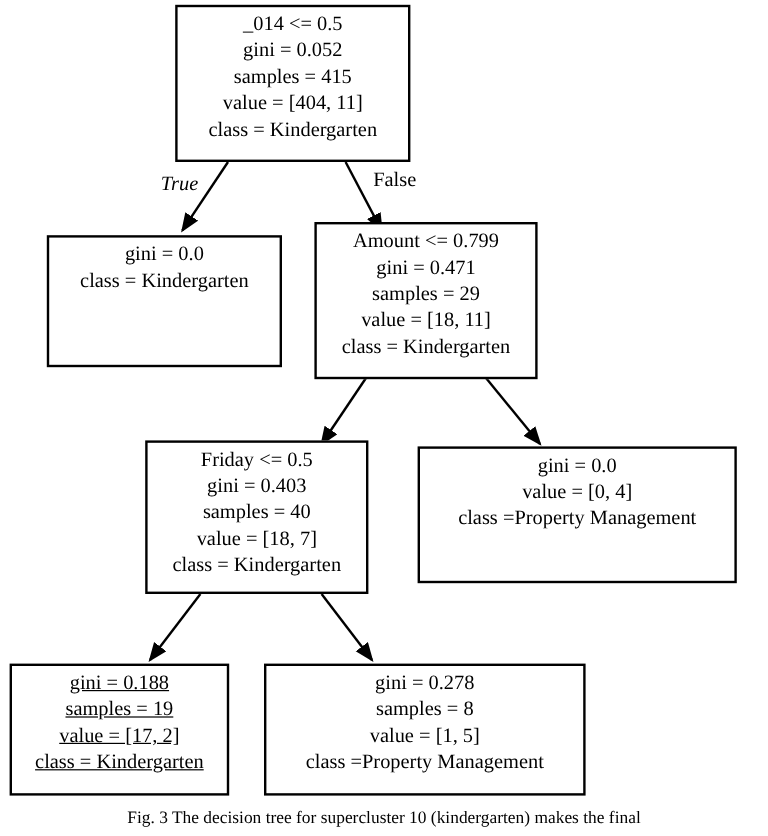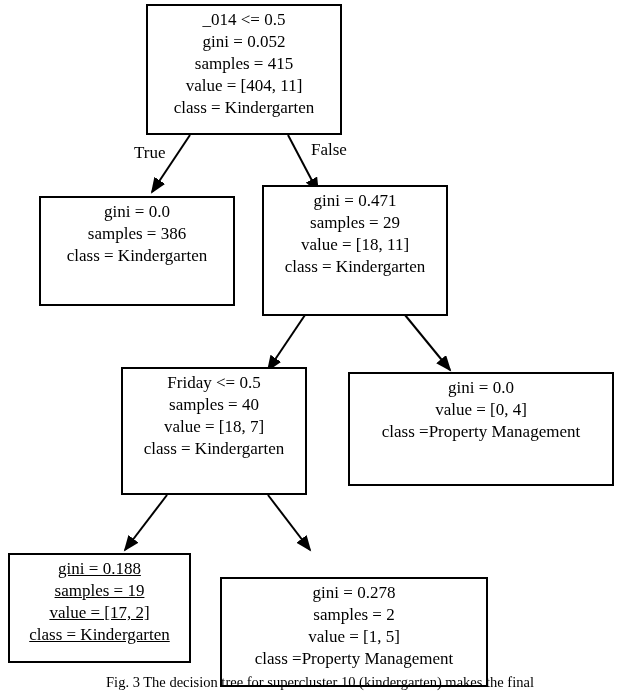--- a/index.html
+++ b/index.html
@@ -87,58 +87,59 @@
   </svg>
 
   <div class="node" style="left:146px; top:4px; width:196px; height:131px;">
     <span class="line">_014 &lt;= 0.5</span>
     <span class="line">gini = 0.052</span>
     <span class="line">samples = 415</span>
     <span class="line">value = [404, 11]</span>
     <span class="line">class = Kindergarten</span>
   </div>
 
-  <div class="edge-label" style="left:134px; top:143px;">True</div>
+  <div class="edge-label" style="left:134px; top:143px;font-style:italic;">True</div>
   <div class="edge-label" style="left:295px; top:140px;margin-left:16px;">False</div>
 
   <div class="node" style="left:39px; top:196px; width:196px; height:110px;">
     <span class="line">gini = 0.0</span>
-    <span class="line">samples = 386</span>
     <span class="line">class = Kindergarten</span>
   </div>
 
   <div class="node" style="left:262px; top:185px; width:186px; height:131px;">
+    <span class="line">Amount &lt;= 0.799</span>
     <span class="line">gini = 0.471</span>
     <span class="line">samples = 29</span>
     <span class="line">value = [18, 11]</span>
     <span class="line">class = Kindergarten</span>
   </div>
 
   <div class="node" style="left:121px; top:367px; width:186px; height:128px;">
     <span class="line">Friday &lt;= 0.5</span>
+    <span class="line">gini = 0.403</span>
     <span class="line">samples = 40</span>
     <span class="line">value = [18, 7]</span>
     <span class="line">class = Kindergarten</span>
   </div>
 
   <div class="node" style="left:348px; top:372px; width:266px; height:114px;">
     <span class="line">gini = 0.0</span>
     <span class="line">value = [0, 4]</span>
     <span class="line">class =Property Management</span>
   </div>
 
   <div class="node" style="left:8px; top:553px; width:183px; height:110px;text-decoration:underline;">
     <span class="line">gini = 0.188</span>
     <span class="line">samples = 19</span>
     <span class="line">value = [17, 2]</span>
     <span class="line">class = Kindergarten</span>
   </div>
 
-  <div class="node" style="left:220px; top:577px; width:268px; height:110px;">
+  <div class="node" style="left:220px; top:553px; width:268px; height:110px;">
     <span class="line">gini = 0.278</span>
-    <span class="line">samples = 2</span>
+    <span class="line">samples = 8</span>
     <span class="line">value = [1, 5]</span>
     <span class="line">class =Property Management</span>
   </div>
 
   <div class="caption" style="top:674px;">Fig. 3 The decision tree for supercluster 10 (kindergarten) makes the final</div>
 
 </div>
 
 </body></html>

